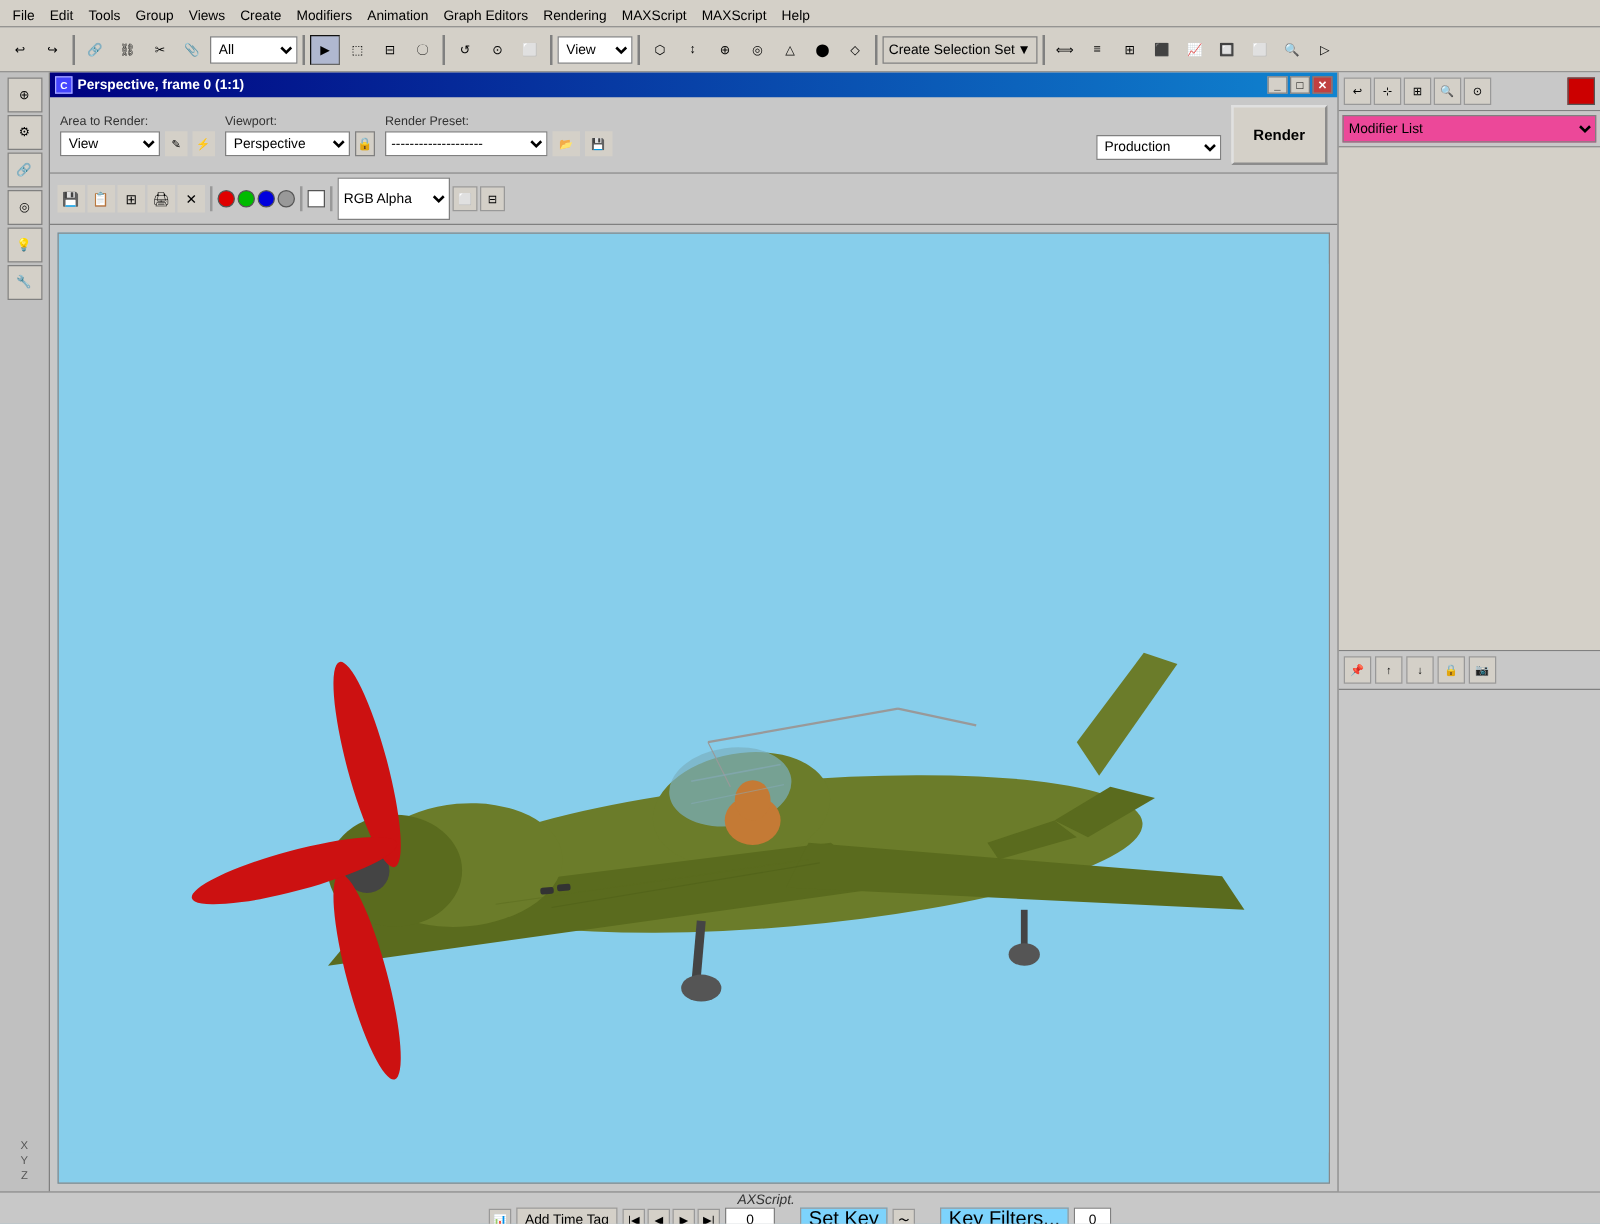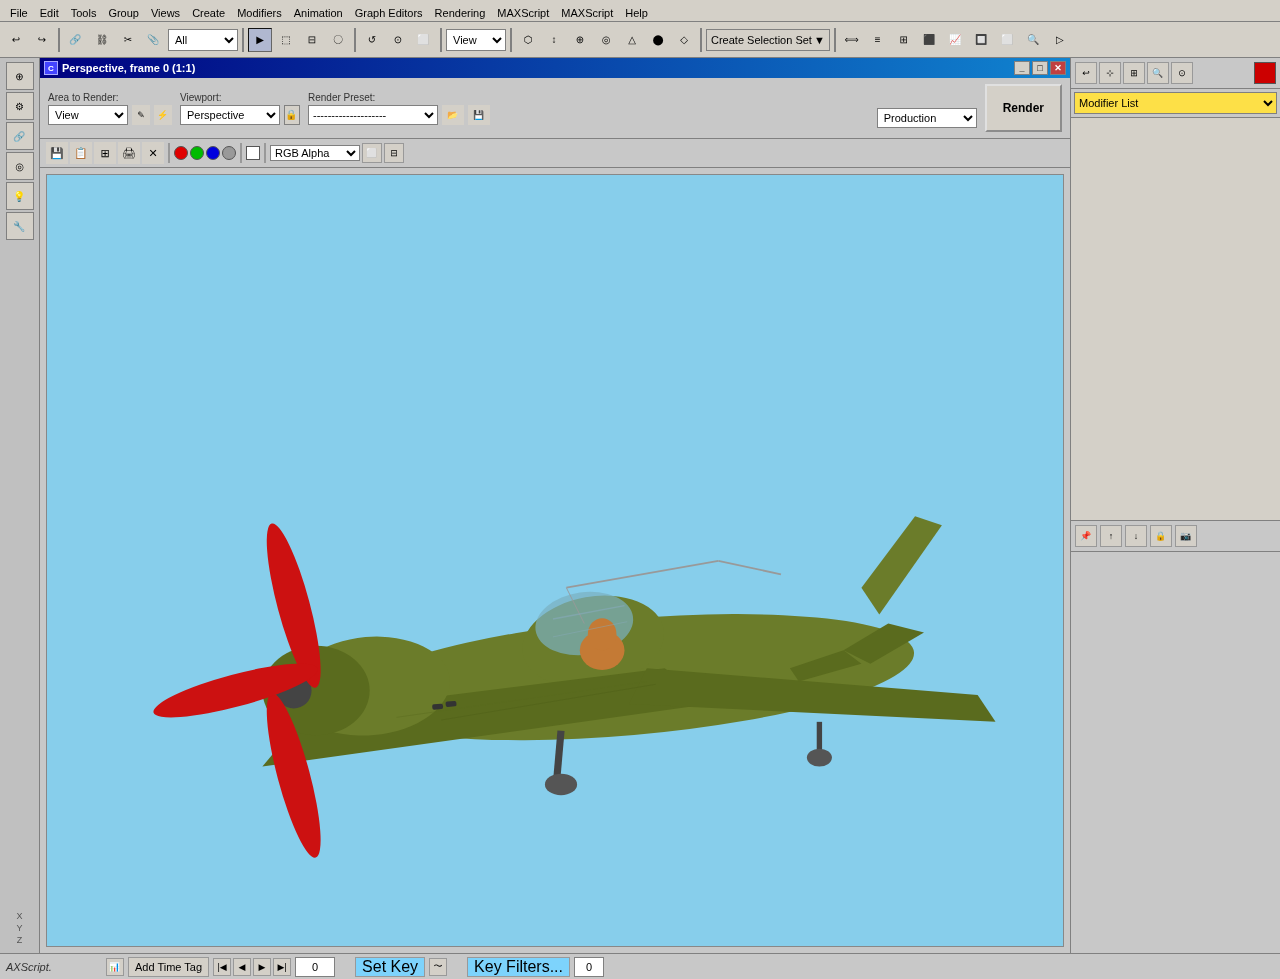--- a/index.html
+++ b/index.html
@@ -237,21 +237,21 @@
       border: 1px solid #555;
       cursor: pointer;
     }
     .color-square {
       width: 14px;
       height: 14px;
       border: 1px solid #555;
       cursor: pointer;
     }
     .channel-select {
-      height: 16px;
+      height: 34px;
       background: #ffffff;
       border: 1px solid #808080;
       font-size: 11px;
       min-width: 90px;
     }
     .small-icon-btn {
       width: 20px;
       height: 20px;
       background: #d4d0c8;
       border: 1px solid #999;
@@ -318,21 +318,21 @@
       cursor: pointer;
     }
     #modifier-list-area {
       background: #c8c8c8;
       border-bottom: 1px solid #808080;
       padding: 3px;
     }
     .modifier-select {
       width: 100%;
       height: 22px;
-      background: #fde047;
+      background: #ec4899;
       border: 1px solid #808080;
       font-size: 11px;
     }
     #modifier-content {
       flex: 1;
       background: #d4d0c8;
       border-bottom: 1px solid #808080;
     }
     #modifier-icons {
       padding: 4px;
@@ -359,20 +359,21 @@
 
     
     #statusbar {
       height: 26px;
       background: #c8c8c8;
       border-top: 1px solid #808080;
       display: flex;
       align-items: center;
       padding: 0 6px;
       font-size: 11px;
+      flex-direction: column;
     }
     #statusbar-left {
       width: 100px;
       font-style: italic;
       color: #333;
     }
     #statusbar-center {
       flex: 1;
       display: flex;
       align-items: center;

